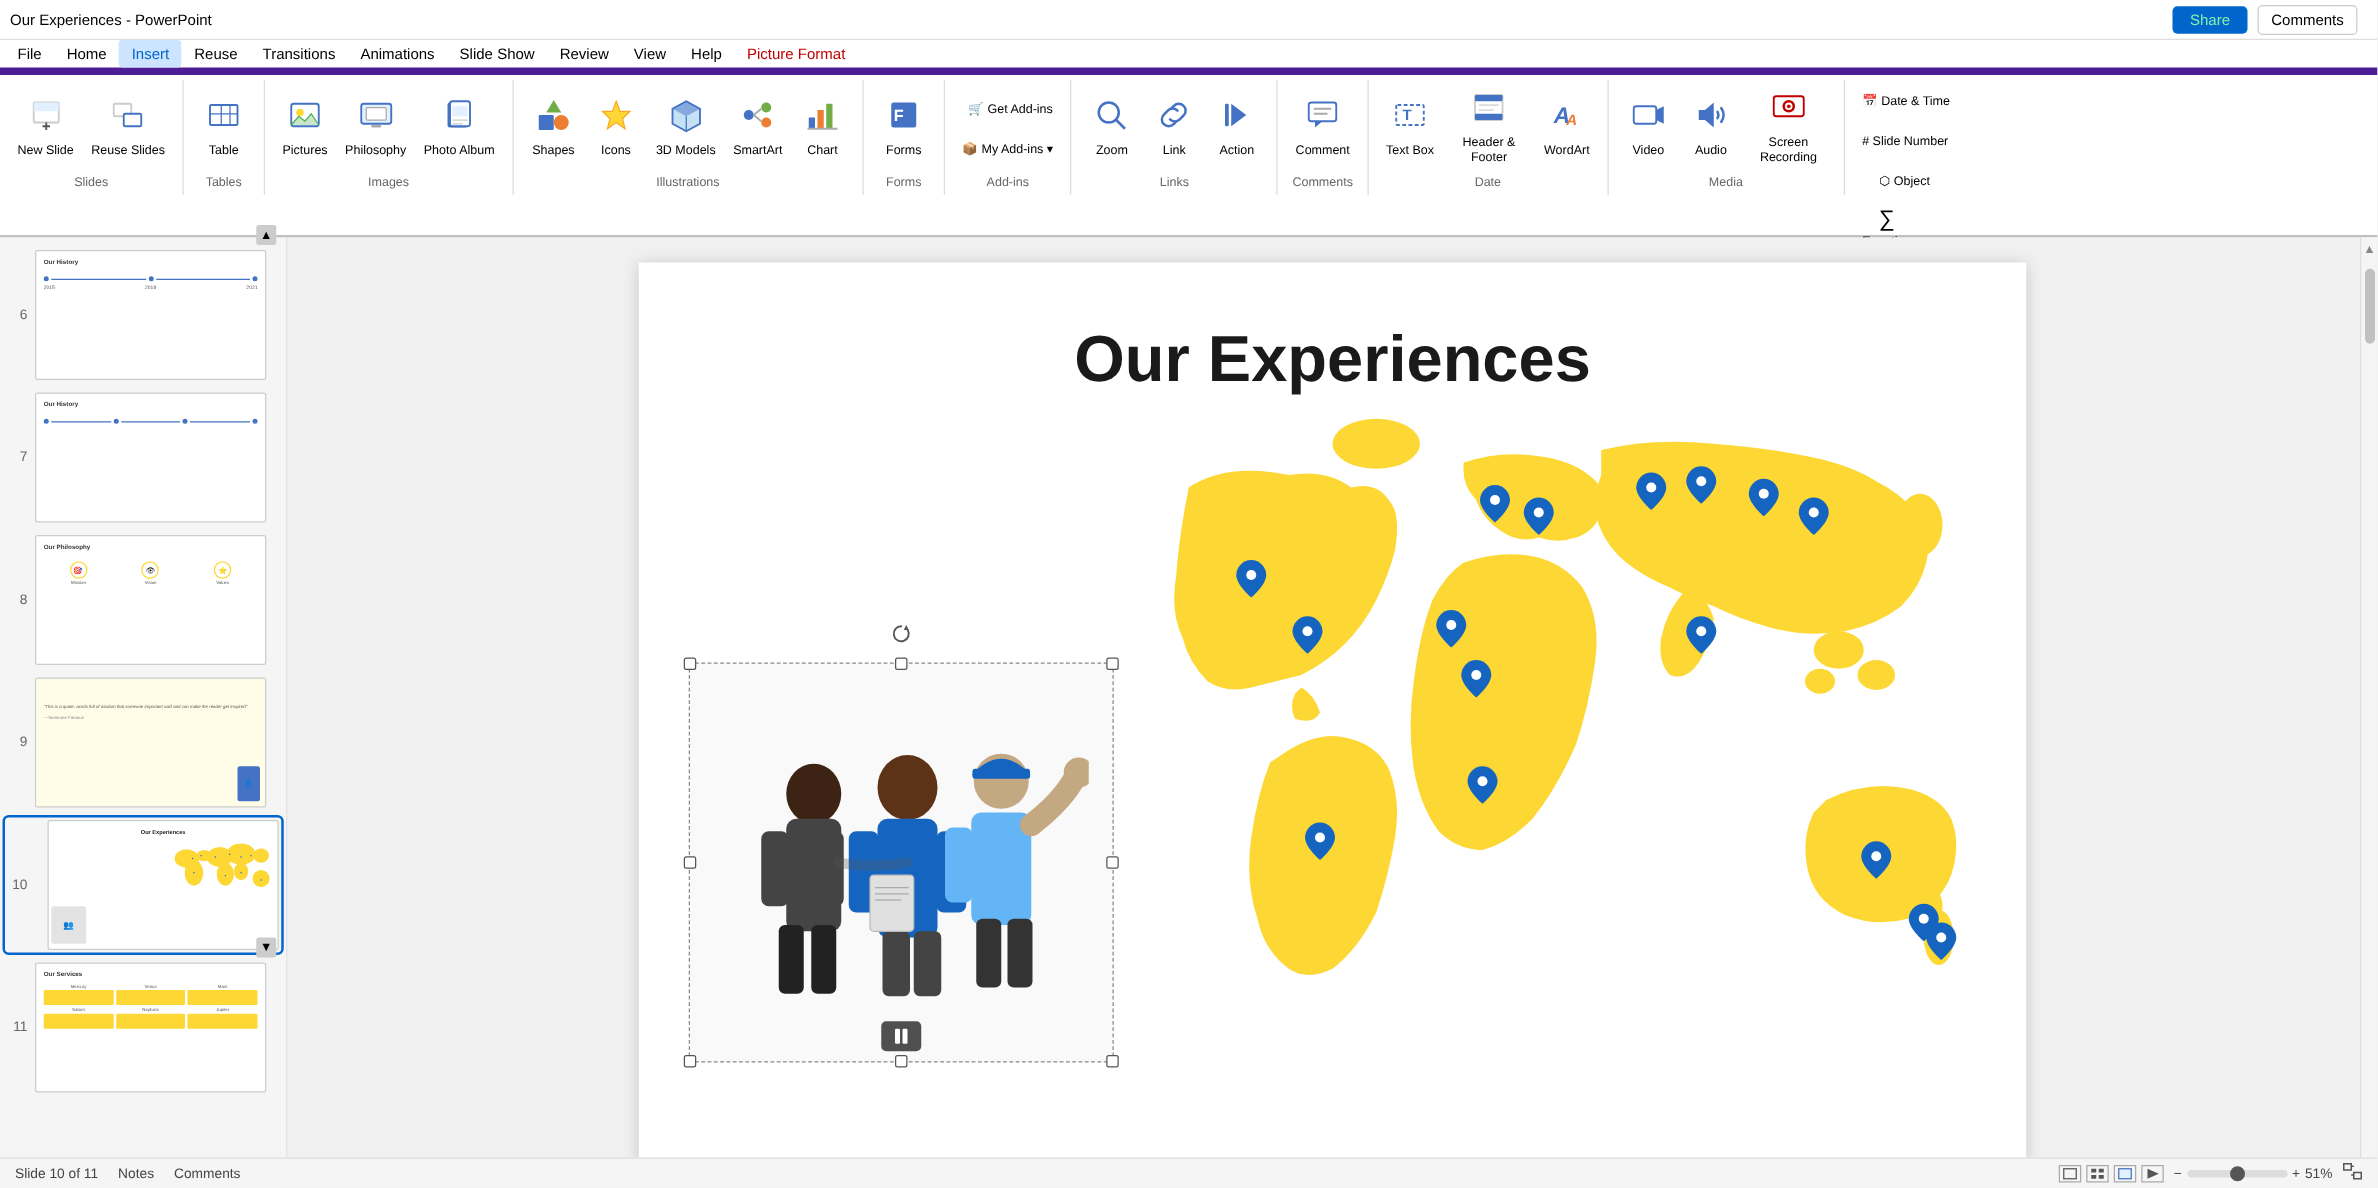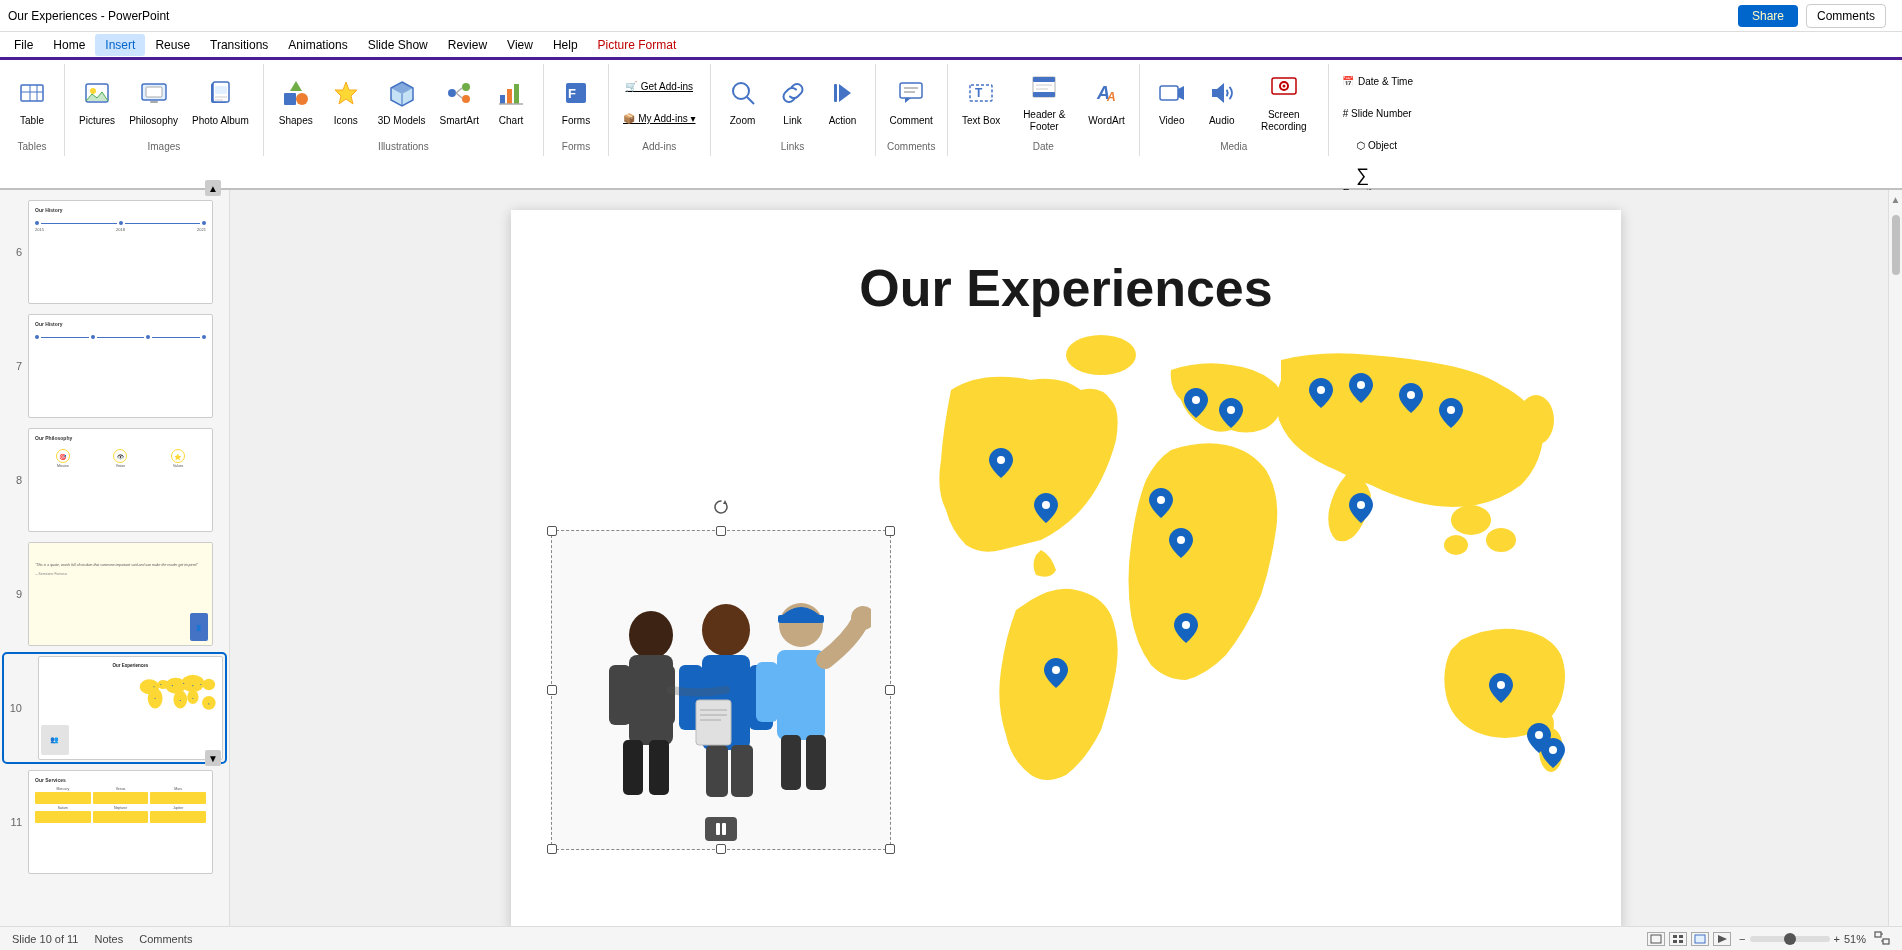--- a/index.html
+++ b/index.html
@@ -16,21 +16,21 @@
       font-size: 12px;
     }
 
     
     .menu-bar {
       height: 28px;
       background: #fff;
       display: flex;
       align-items: center;
       padding: 0 4px;
-      border-bottom: 3px solid #4c1d95;
+      border-bottom: 6px solid #4c1d95;
     }
     .menu-item {
       padding: 4px 10px;
       font-size: 12px;
       cursor: pointer;
       border-radius: 3px;
     }
     .menu-item.active { background: #cce4ff; color: #0066cc; }
     .menu-item.picture-format { color: #c00000; font-weight: 500; }
 
@@ -104,21 +104,21 @@
     
     .ribbon-right {
       margin-left: auto;
       display: flex;
       align-items: center;
       gap: 4px;
       padding-right: 8px;
     }
     .share-btn {
       background: #0066cc;
-      color: #fef9c3;
+      color: #86efac;
       border: none;
       padding: 4px 14px;
       border-radius: 4px;
       font-size: 12px;
       cursor: pointer;
     }
     .comments-btn {
       background: #fff;
       border: 1px solid #ccc;
       padding: 4px 10px;
@@ -302,20 +302,45 @@
   <div class="menu-item">Slide Show</div>
   <div class="menu-item">Review</div>
   <div class="menu-item">View</div>
   <div class="menu-item">Help</div>
   <div class="menu-item picture-format">Picture Format</div>
 </div>
 
 <div class="ribbon">
   <div class="ribbon-content">
 
+    <div class="ribbon-group">
+      <div class="ribbon-group-items">
+        <div class="ribbon-btn">
+          <div class="icon">
+            <svg width="28" height="28" viewBox="0 0 28 28">
+                <rect x="4" y="4" width="20" height="16" rx="1" fill="#fff" stroke="#ccc" stroke-width="1.5"></rect>
+                <rect x="4" y="4" width="20" height="7" rx="1" fill="#e3f0ff"></rect>
+                <line x1="14" y1="20" x2="14" y2="26" stroke="#555" stroke-width="1.5"></line>
+                <line x1="11" y1="23" x2="17" y2="23" stroke="#555" stroke-width="1.5"></line>
+              </svg>
+          </div>
+          <span class="label">New Slide</span>
+        </div>
+        <div class="ribbon-btn">
+          <div class="icon">
+            <svg width="28" height="28" viewBox="0 0 28 28">
+                <rect x="3" y="5" width="14" height="10" rx="1" fill="#fff" stroke="#ccc" stroke-width="1.5"></rect>
+                <rect x="11" y="13" width="14" height="10" rx="1" fill="#fff" stroke="#4472c4" stroke-width="1.5"></rect>
+              </svg>
+          </div>
+          <span class="label">Reuse Slides</span>
+        </div>
+      </div>
+      <div class="ribbon-group-label">Slides</div>
+    </div>
 
     <div class="ribbon-group">
       <div class="ribbon-group-items">
         <div class="ribbon-btn">
           <div class="icon">
             <svg width="28" height="28" viewBox="0 0 28 28">
                 <rect x="3" y="6" width="22" height="16" rx="1" fill="#fff" stroke="#4472c4" stroke-width="1.5"></rect>
                 <line x1="3" y1="13" x2="25" y2="13" stroke="#4472c4" stroke-width="1"></line>
                 <line x1="12" y1="6" x2="12" y2="22" stroke="#4472c4" stroke-width="1"></line>
                 <line x1="19" y1="6" x2="19" y2="22" stroke="#4472c4" stroke-width="1"></line>
@@ -431,21 +456,21 @@
                 <text x="6" y="19" font-size="13" fill="#fff" font-weight="bold">F</text>
               </svg>
           </div>
           <span class="label">Forms</span>
         </div>
       </div>
       <div class="ribbon-group-label">Forms</div>
     </div>
 
     <div class="ribbon-group">
-      <div class="ribbon-group-items" style="flex-direction:column; justify-content:center; align-items:center;text-decoration:underline;">
+      <div class="ribbon-group-items" style="flex-direction:column; justify-content:center; align-items:flex-end;">
         <div class="ribbon-btn-small">
           <span>🛒 Get Add-ins</span>
         </div>
         <div class="ribbon-btn-small">
           <span>📦 My Add-ins ▾</span>
         </div>
       </div>
       <div class="ribbon-group-label">Add-ins</div>
     </div>
 

